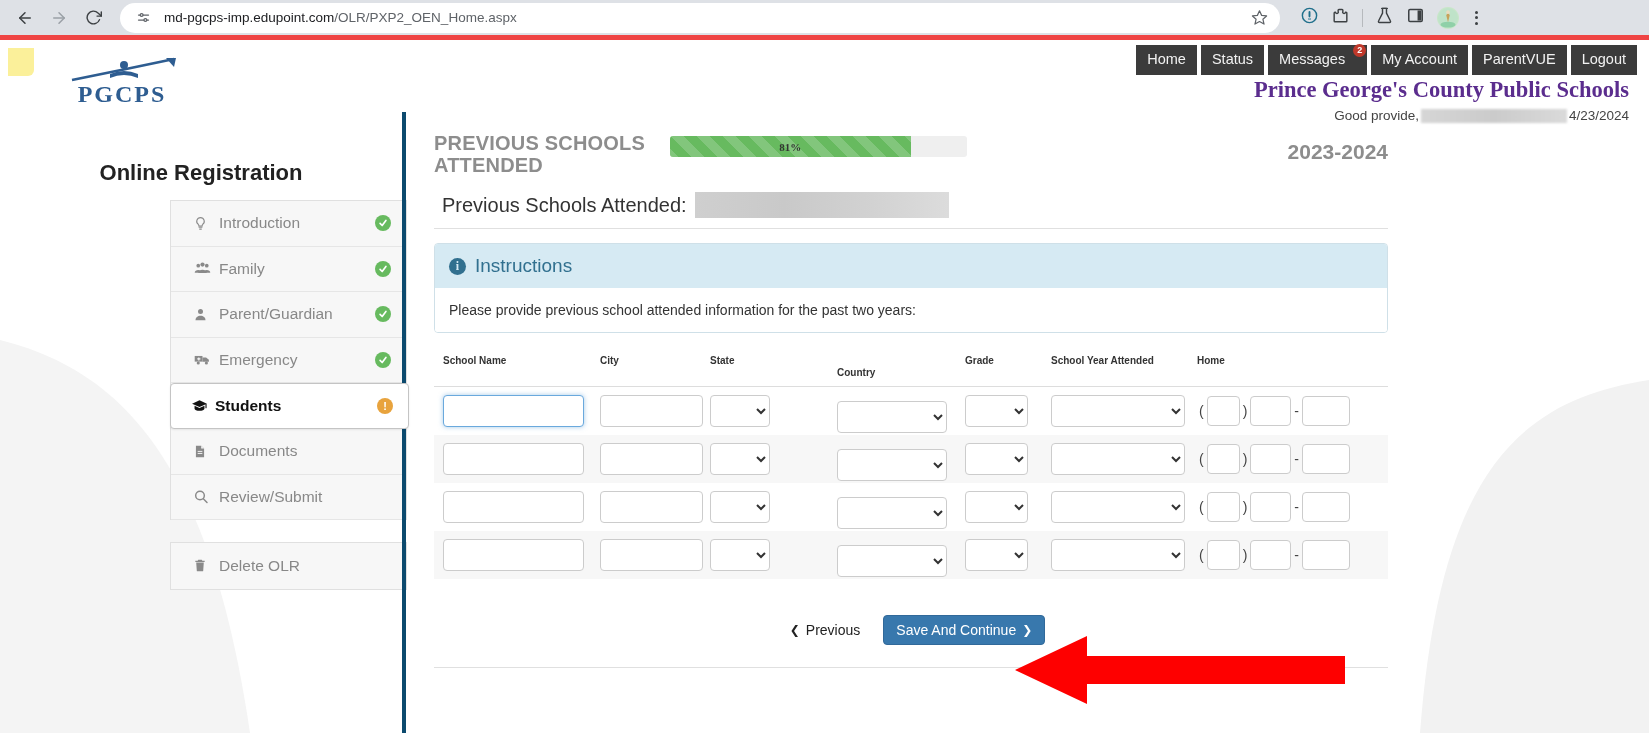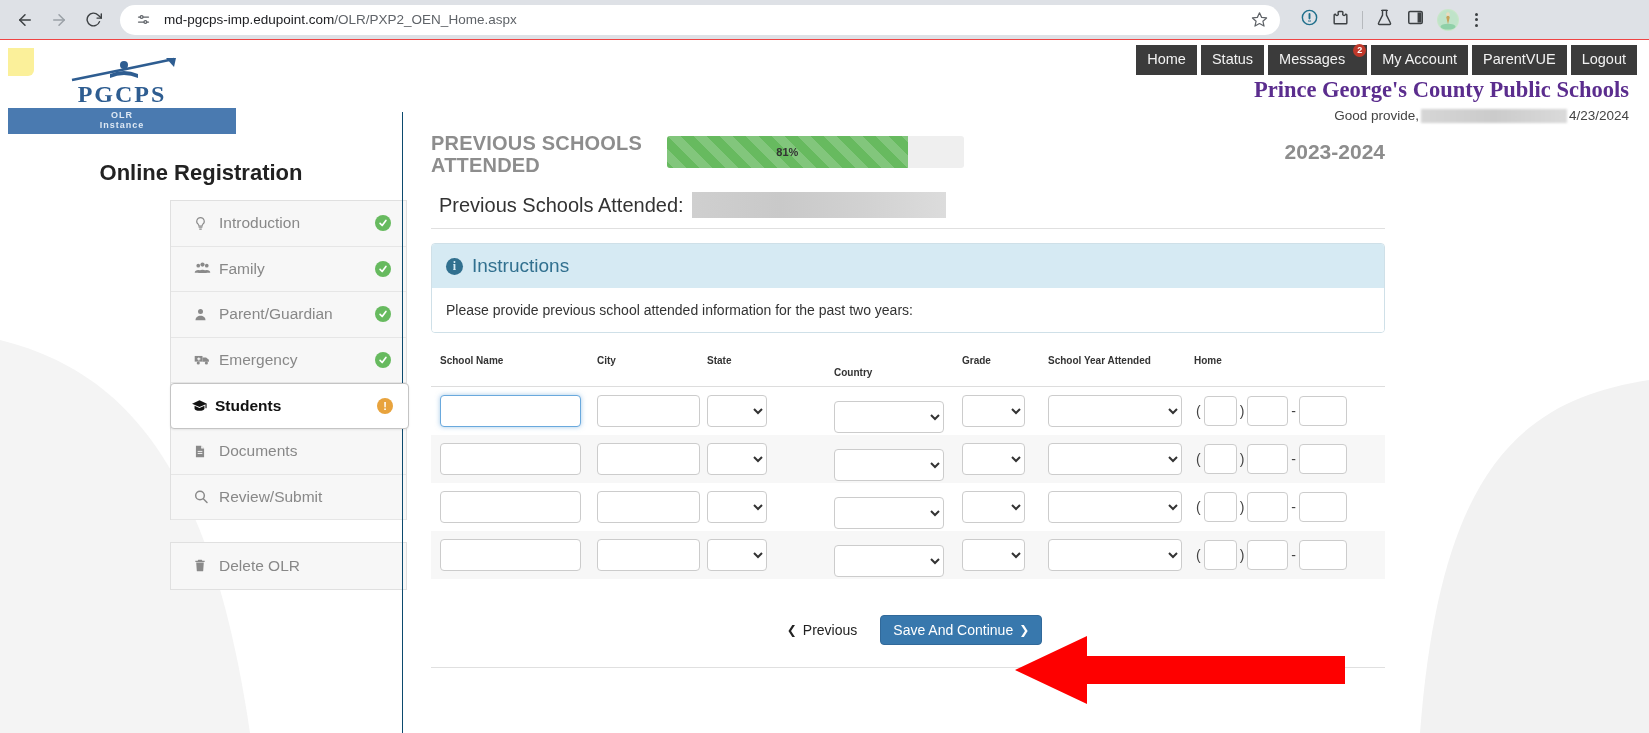--- a/index.html
+++ b/index.html
@@ -12,21 +12,21 @@
     position:relative;
   }
 
   
   .browser-bar {
     height:40px; width:100%;
     background:#dee1e6;
     display:flex; align-items:center;
     padding:0 10px;
     position:relative;
-    border-bottom:1px solid #ef4444;
+    border-bottom:5px solid #ef4444;
   }
   .nav-btn {
     width:30px; height:30px; border-radius:50%;
     display:flex; align-items:center; justify-content:center;
     color:#3c4043; flex:none; margin-right:4px;
   }
   .nav-btn svg { display:block; }
   .omnibox {
     flex:1 1 auto; height:30px; background:#fff; border-radius:16px;
     display:flex; align-items:center; padding:0 12px; margin:0 8px;
@@ -161,36 +161,37 @@
     background:#67ba5f; display:flex;align-items:center;justify-content:center;
   }
   .warn {
     width:16px;height:16px;border-radius:50%;
     background:#e8a33d; color:#fff; font-size:11px; font-weight:bold;
     display:flex;align-items:center;justify-content:center; line-height:1;
   }
 
   
   .main {
-    flex:1 1 auto; border-left:1px solid #0c4a6e;
+    flex:1 1 auto; border-left:4px solid #0c4a6e;
     padding:0 24px 4px 0; position:relative;
     background:transparent;
   }
   .main-inner { padding:18px 0 0 28px; max-width:1000px; }
 
   .page-head { display:flex; align-items:flex-start; position:relative; height:62px;}
   .page-title {
     font-size:20px; color:#8d8d8d; font-weight:bold;
     letter-spacing:.2px; line-height:1.12; width:236px; flex:none;
     margin-top:2px;
   }
   .progress-wrap { width:297px; margin-top:6px; flex:none; }
   .progress {
-    height:32px; background:#efefef; border-radius:3px; overflow:hidden;
+    height:21px; background:#efefef; border-radius:3px; overflow:hidden;
     position:relative;
+    font-family:Liberation Serif, serif;
   }
   .progress-fill {
     height:100%; width:81%;
     background-color:#67ba5f;
     background-image:linear-gradient(45deg,
       rgba(255,255,255,.18) 25%, transparent 25%,
       transparent 50%, rgba(255,255,255,.18) 50%,
       rgba(255,255,255,.18) 75%, transparent 75%, transparent);
     background-size:26px 26px;
     display:flex; align-items:center; justify-content:center;
@@ -395,24 +396,20 @@
     <div class="yellow-tab"></div>
     <div class="logo-art">
       <svg class="logo-swoosh" width="120" height="30" viewBox="0 0 120 30">
         <path d="M10 24 Q60 14 112 3" stroke="#2e5d91" stroke-width="2.6" fill="none"></path>
         <path d="M104 2 L114 2 L112 11 Z" fill="#2e5d91"></path>
         <circle cx="62" cy="9" r="4" fill="#2e5d91"></circle>
         <path d="M48 18 Q62 12 76 18 L76 22 Q62 16 48 22 Z" fill="#2e5d91"></path>
       </svg>
       <div class="logo-pgcps">PGCPS</div>
     </div>
-    <div class="olr-band">
-      <div>OLR</div>
-      <div>Instance</div>
-    </div>
   </div>
 
   <div class="district">
     <div class="district-name">Prince George's County Public Schools</div>
     <div class="greeting">
       <span>Good provide,</span><span class="redact-inline"></span><span>4/23/2024</span>
     </div>
   </div>
 
   <div class="content-row">

